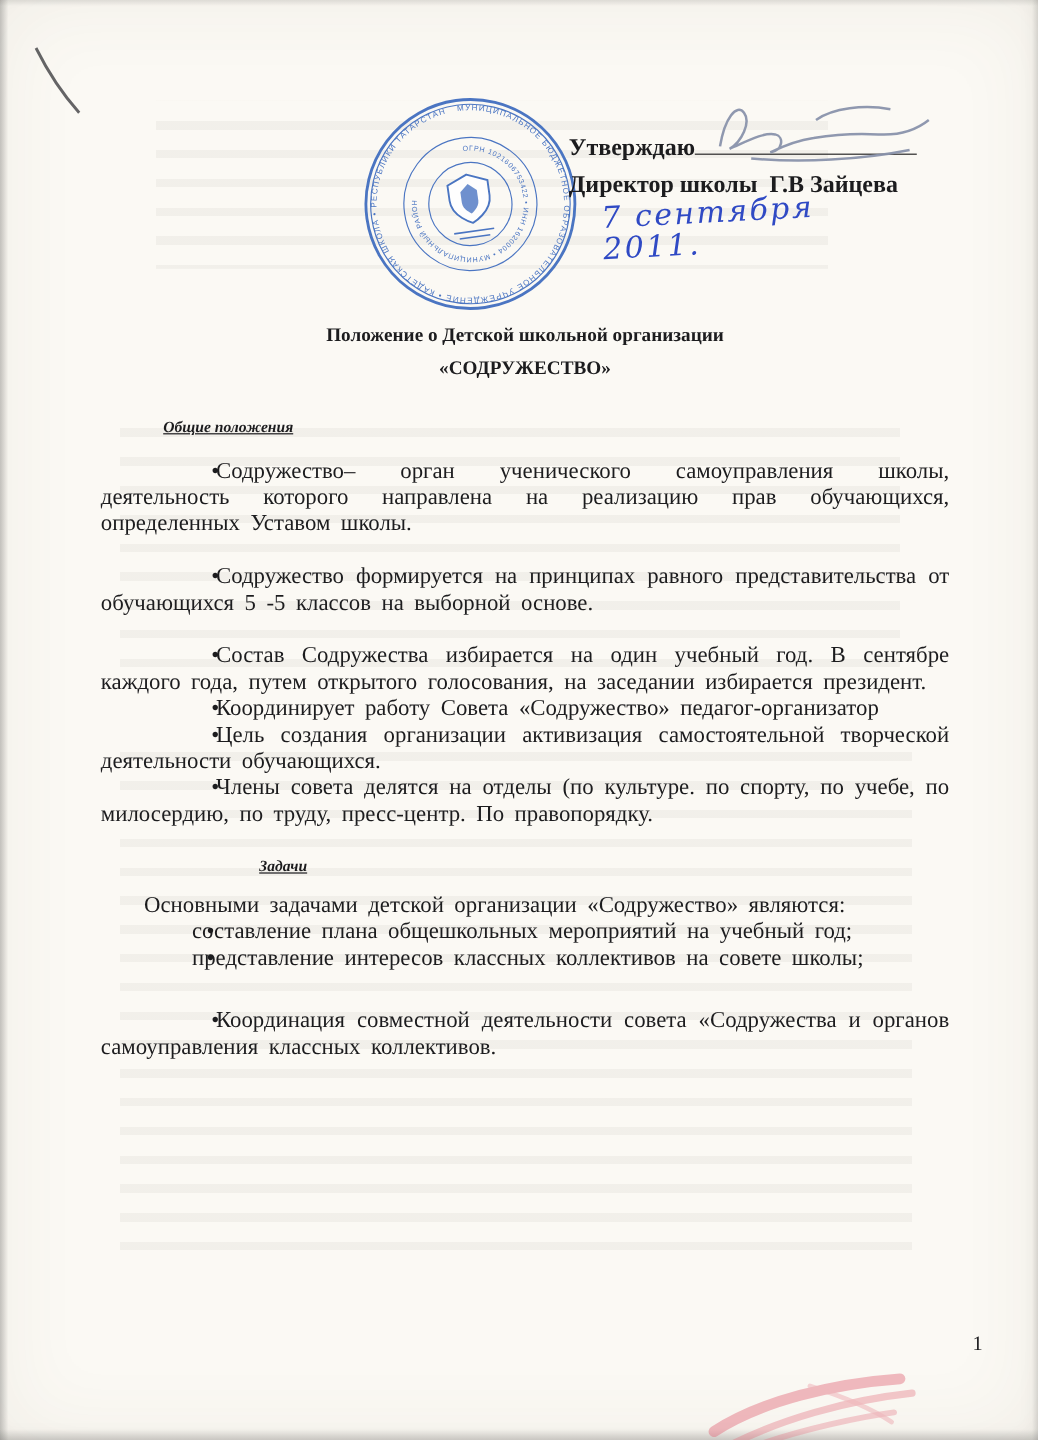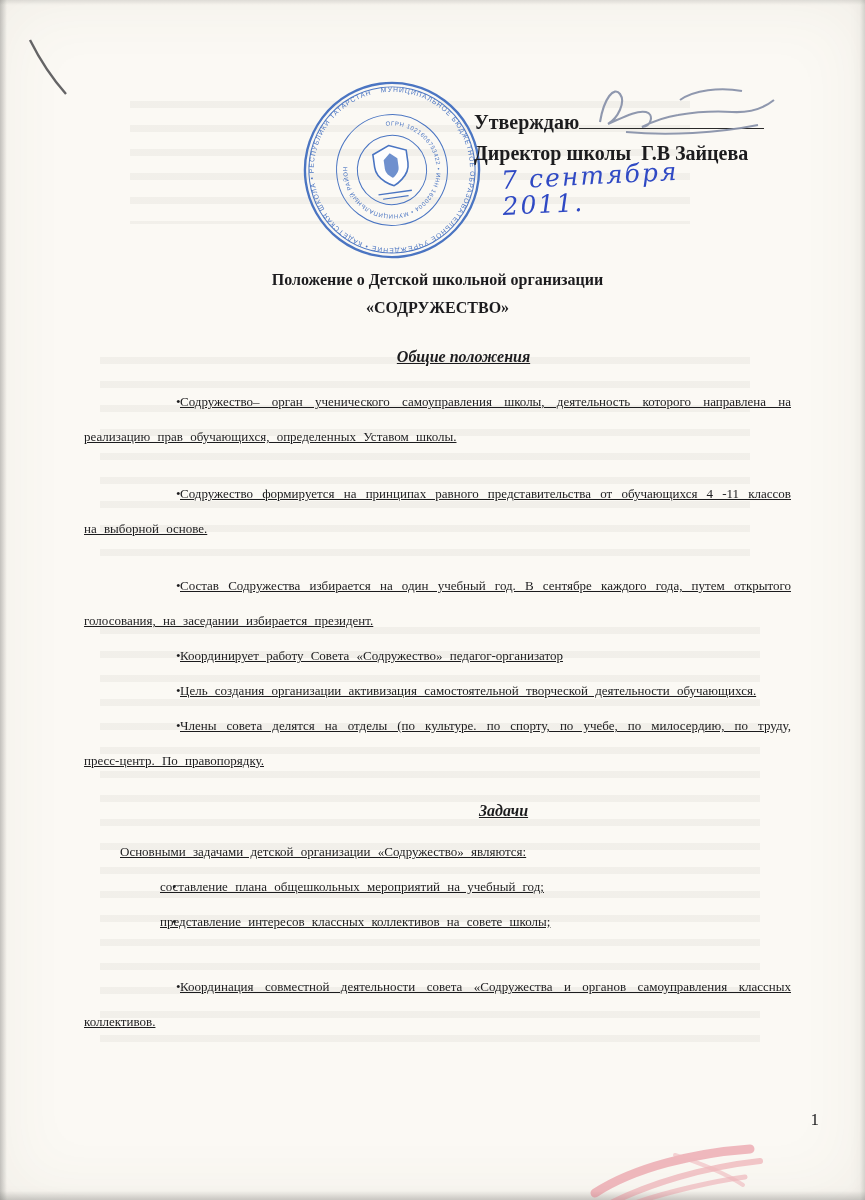--- a/index.html
+++ b/index.html
@@ -46,26 +46,26 @@
     font-family:"DejaVu Serif",serif;font-style:italic;font-weight:normal;
     color:#2f49c4;font-size:25px;letter-spacing:2px;
     transform:rotate(-3deg);transform-origin:left center;width:260px;
   }
 
   .content{position:absolute;left:84px;top:0;width:707px;}
   .title{margin-top:266px;text-align:center;font-weight:bold;font-size:16px;line-height:28px;}
   .title span{display:block;}
 
   .sec{font-weight:bold;font-style:italic;text-decoration:underline;
-    font-size:16px;margin:0;text-align:center;}
+    font-size:13px;margin:0;}
   .sec-general{margin:26px 0 0 52px;}
   .sec-tasks{margin:24px 0 0 132px;}
   .sec-functions{margin:26px 0 0 62px;}
 
-  p{margin:0;font-size:13px;line-height:35px;text-align:justify;word-spacing:4px;text-decoration:underline;}
+  p{margin:0;font-size:19px;line-height:22px;text-align:justify;word-spacing:4px;}
   .b{text-indent:46px;}
   .b::before{content:"\2022";display:inline-block;width:50px;}
   .b2{text-indent:44px;}
   .b2::before{content:"\2022";display:inline-block;width:32px;}
   .intro{text-indent:36px;}
   .mt-first{margin-top:18px;}
   .gap{margin-top:22px;}
   .mt-intro{margin-top:14px;}
   .mt-func{margin-top:30px;}
 
@@ -133,21 +133,21 @@
   </div>
 
   <div class="content">
     <div class="title">
       <span>Положение о Детской школьной организации</span>
       <span>«СОДРУЖЕСТВО»</span>
     </div>
 
     <h2 class="sec sec-general">Общие положения</h2>
     <p class="b mt-first">Содружество– орган ученического самоуправления  школы, деятельность которого направлена на реализацию прав обучающихся, определенных Уставом школы.</p>
-    <p class="b gap">Содружество формируется на принципах равного представительства от  обучающихся 4 -11 классов на выборной основе.</p>
+    <p class="b gap">Содружество формируется на принципах равного представительства от  обучающихся 5 -5 классов на выборной основе.</p>
     <p class="b gap">Состав Содружества избирается на один учебный год. В сентябре каждого года,  путем открытого голосования, на заседании  избирается президент.</p>
     <p class="b">Координирует работу Совета «Содружество» педагог-организатор</p>
     <p class="b">Цель создания организации  активизация самостоятельной творческой деятельности обучающихся.</p>
     <p class="b">Члены совета делятся на отделы (по культуре. по спорту, по учебе, по милосердию, по труду, пресс-центр. По правопорядку.</p>
 
     <h2 class="sec sec-tasks">Задачи</h2>
     <p class="intro mt-intro">Основными задачами  детской организации «Содружество» являются:</p>
     <p class="b2">составление плана общешкольных мероприятий на учебный год;</p>
     <p class="b2">представление интересов классных коллективов на совете школы;</p>
 

